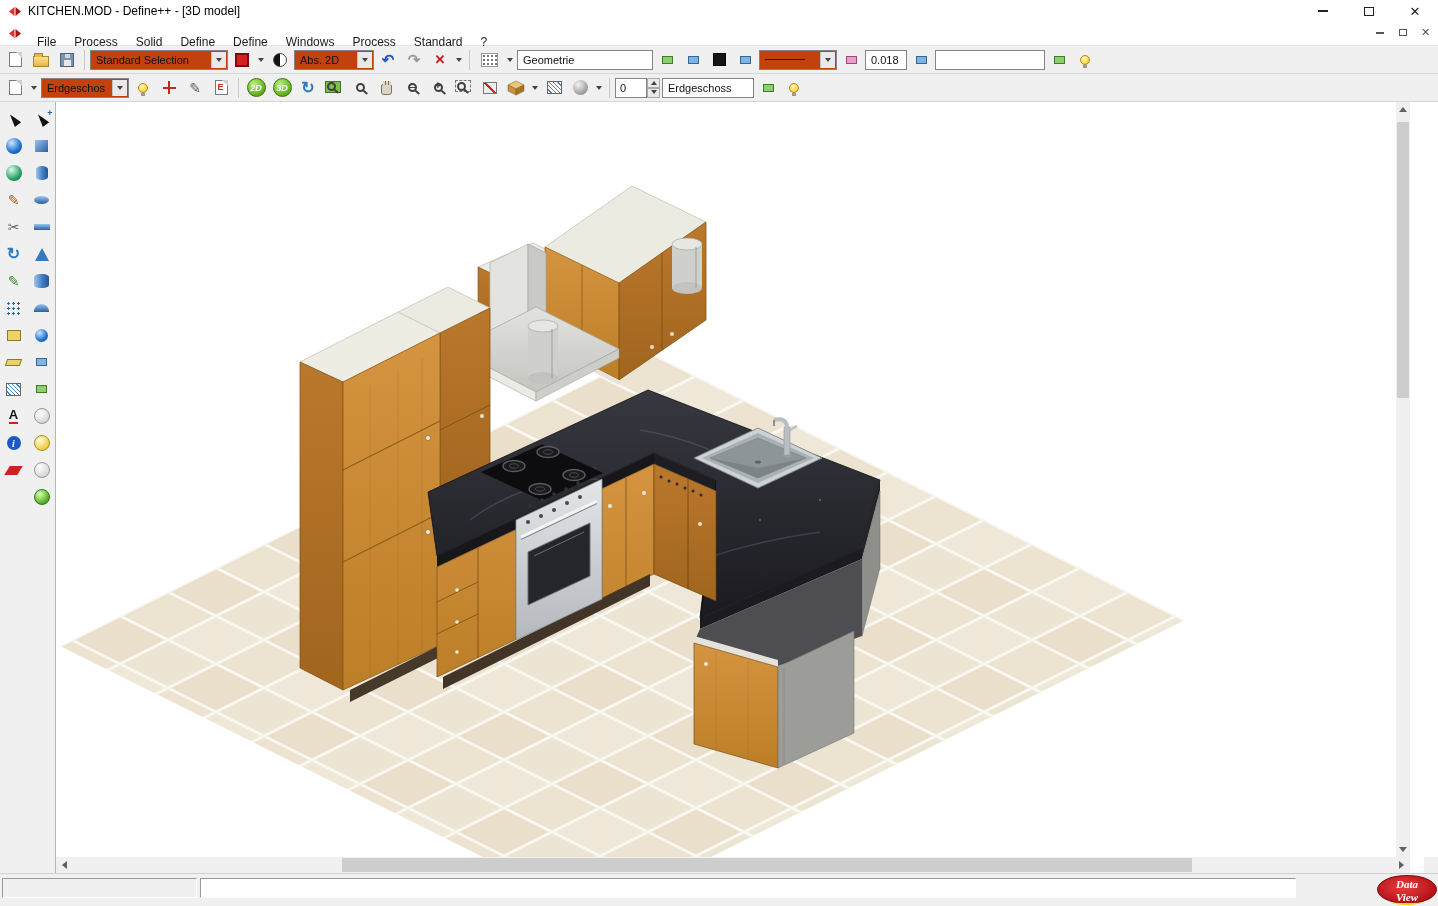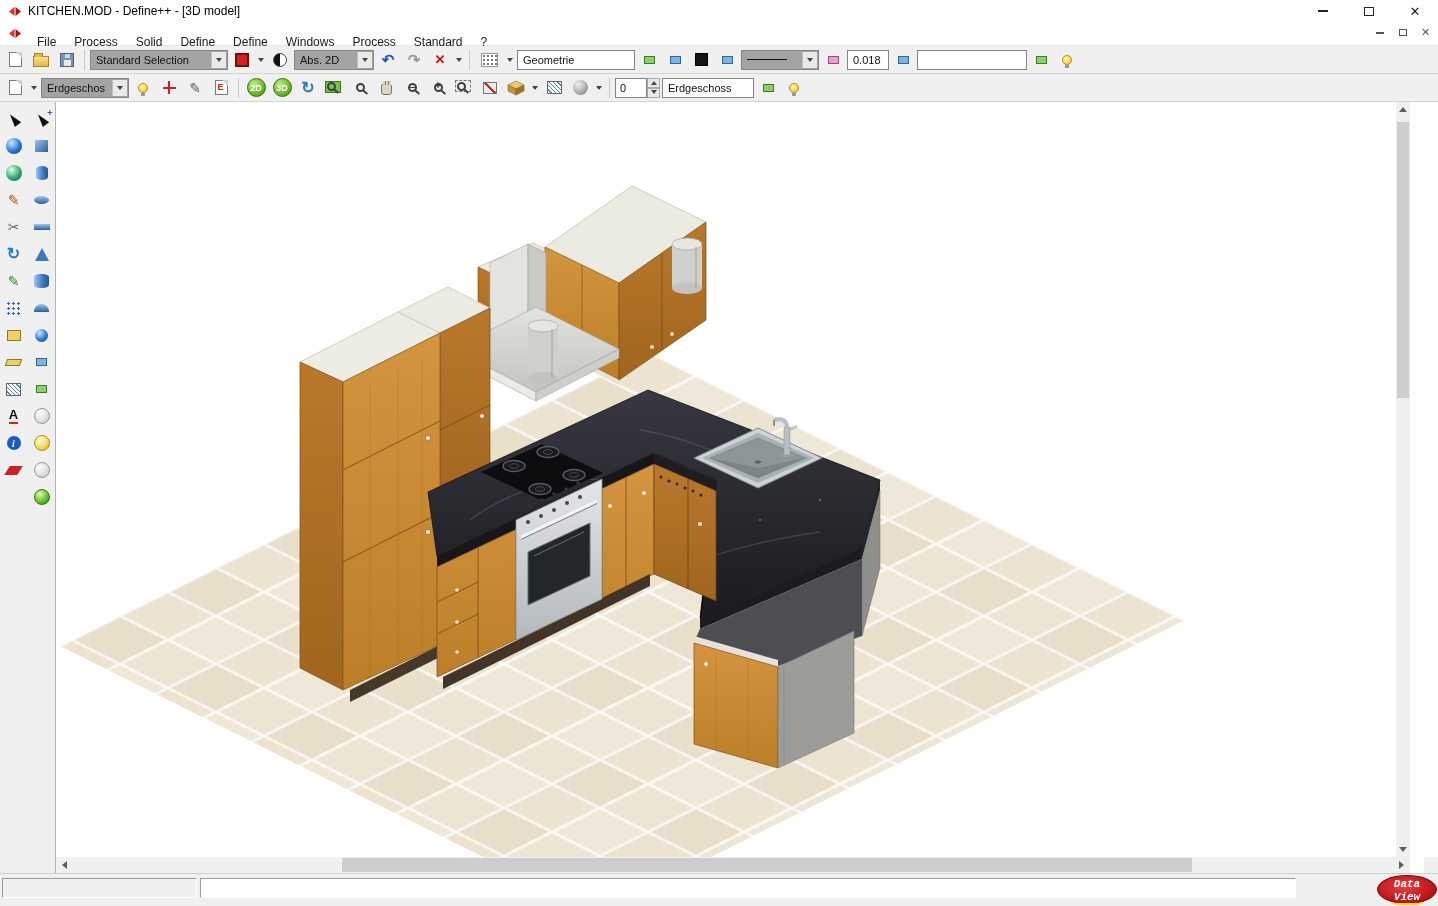--- a/index.html
+++ b/index.html
@@ -21,21 +21,21 @@
   .mdi-controls { position:absolute; right:4px; top:3px; display:flex; gap:6px; align-items:center; }
   .mdi-btn { width:17px; height:15px; display:flex; align-items:center; justify-content:center; }
   .glyph-min-s { width:8px; height:2px; background:#555; }
   .glyph-rest-s { width:8px; height:7px; border:1.2px solid #555; }
   .glyph-close-s { font-size:11px; color:#555; line-height:1; }
 
   
   .toolbar { height:28px; background:#f0f0f0; border-bottom:1px solid #d5d5d5; display:flex; align-items:center; padding:0 3px; gap:2px; }
   .tbtn { min-width:24px; height:24px; display:flex; align-items:center; justify-content:center; position:relative; flex:none; }
   .sep { width:1px; height:20px; background:#c9c9c9; margin:0 3px; flex:none; }
-  .combo { height:20px; background:#a3a3a3; border:1px solid #848484; display:flex; align-items:center; padding:0 20px 0 5px; position:relative; flex:none; font-size:11px; }
+  .combo { height:20px; background:#c2410c; border:1px solid #848484; display:flex; align-items:center; padding:0 20px 0 5px; position:relative; flex:none; font-size:11px; }
   .combo .cmb-arr { position:absolute; right:1px; top:1px; bottom:1px; width:15px; background:#e9e9e9; border-left:1px solid #c2c2c2; display:flex; align-items:center; justify-content:center; }
   .arr-dn { width:0; height:0; border:4px solid transparent; border-top:5px solid #444; margin-top:4px; }
   .arr-dn.tiny { border-width:3px; border-top-width:4px; margin-top:3px; }
   .field { height:20px; background:#fff; border:1px solid #848484; display:flex; align-items:center; padding:0 5px; flex:none; font-size:11px; }
   .dd { width:10px; height:22px; display:flex; align-items:center; justify-content:center; flex:none; }
 
   
   .page-ic { width:13px; height:15px; background:#fff; border:1px solid #7a7a7a; position:relative; }
   .page-ic::after { content:""; position:absolute; right:-1px; top:-1px; border:3px solid #d0d0d0; border-left-color:transparent; border-bottom-color:transparent; }
   .pageE-letter { position:absolute; left:2px; top:2px; font-size:9px; font-weight:bold; color:#c22; line-height:1; }
@@ -61,21 +61,21 @@
   .mag { width:9px; height:9px; border:2px solid #404040; border-radius:50%; position:relative; }
   .mag::after { content:""; position:absolute; width:6px; height:2px; background:#404040; right:-5px; bottom:-3px; transform:rotate(40deg); }
   .mag.minus::before { content:""; position:absolute; left:0px; top:1.5px; width:5px; height:1.5px; background:#404040; }
   .mag.plus::before { content:"+"; position:absolute; left:-0.5px; top:-5px; font-size:10px; font-weight:bold; color:#404040; }
   .magwrap { position:relative; width:18px; height:16px; }
   .magwrap .mag { position:absolute; left:2px; top:2px; }
   .magwrap .rect-bg { position:absolute; left:0; top:0; width:16px; height:12px; border:1px dashed #7a7a7a; }
   .magwrap .green-bg { position:absolute; left:0; top:1px; width:16px; height:12px; background:#7ac04a; border:1px solid #3a7a1a; }
   .hand-ic { width:11px; height:11px; position:relative; background:#ddd4c4; border:1px solid #7a7468; border-radius:2px 2px 3px 3px; margin-top:4px; }
   .hand-ic::before { content:""; position:absolute; top:-4px; left:1px; width:8px; height:4px; background:repeating-linear-gradient(90deg,#ddd4c4 0 2px,#7a7468 2px 3px); }
-  .badge-rnd { width:19px; height:19px; border-radius:50%; background:radial-gradient(circle at 35% 30%,#b8f07a,#5fae1f 70%,#3f7a10); color:#fff; font-size:9px; font-weight:bold; display:flex; align-items:center; justify-content:center; border:1px solid #3c720e; }
+  .badge-rnd { width:19px; height:19px; border-radius:50%; background:radial-gradient(circle at 35% 30%,#b8f07a,#5fae1f 70%,#3f7a10); color:#fff; font-size:9px; font-weight:bold; display:flex; align-items:center; justify-content:center; border:1px solid #3c720e;font-style:italic; }
   .rot-g { font-size:16px; font-weight:bold; color:#2a7ac0; line-height:1; }
   .hatch-ic { width:15px; height:13px; border:1px solid #666; background:repeating-linear-gradient(45deg,#fff 0 2px,#4a86c8 2px 3px); }
   .sphere-ic { width:15px; height:15px; border-radius:50%; background:radial-gradient(circle at 35% 30%,#f2f2f2,#9a9a9a 70%,#666); }
   .clip-ic { width:14px; height:12px; border:1px solid #777; background:linear-gradient(45deg,transparent 44%,#cc2222 44% 56%,transparent 56%), #eee; }
   .cross-ic { position:relative; width:13px; height:13px; }
   .cross-ic::before { content:""; position:absolute; left:0; top:5.5px; width:13px; height:2px; background:#cc2222; }
   .cross-ic::after { content:""; position:absolute; left:5.5px; top:0; width:2px; height:13px; background:#cc2222; }
   .pencil-g { font-size:14px; line-height:1; }
   .spinner { display:flex; flex:none; }
   .spin-val { width:32px; height:20px; background:#fff; border:1px solid #848484; display:flex; align-items:center; padding:0 4px; font-size:11px; }
@@ -125,21 +125,21 @@
   .t-up { width:0;height:0;border:4px solid transparent;border-bottom:5px solid #606060;margin-bottom:3px; }
   .t-dn { width:0;height:0;border:4px solid transparent;border-top:5px solid #606060;margin-top:3px; }
   .t-lf { width:0;height:0;border:4px solid transparent;border-right:5px solid #606060;margin-right:3px; }
   .t-rt { width:0;height:0;border:4px solid transparent;border-left:5px solid #606060;margin-left:3px; }
   .corner { position:absolute; right:0; bottom:0; width:14px; height:16px; background:#f0f0f0; }
 
   
   .statusbar { position:absolute; left:0; top:873px; width:1438px; height:33px; background:#f0f0f0; border-top:1px solid #d0d0d0; }
   .sb-panel { position:absolute; top:4px; height:20px; border:1px solid; border-color:#9a9a9a #fff #fff #9a9a9a; background:#f0f0f0; }
   .sb-field { position:absolute; top:4px; height:20px; border:1px solid; border-color:#9a9a9a #fff #fff #9a9a9a; background:#fff; }
-  .logo { position:absolute; right:1px; bottom:2px; width:60px; height:29px; background:radial-gradient(ellipse at 45% 40%,#e84040,#b40f16 75%); border-radius:50%; border:1px solid #7a0a0e; color:#fff; text-align:center; font-family:Liberation Mono, monospace; }
+  .logo { position:absolute; right:1px; bottom:2px; width:60px; height:29px; background:radial-gradient(ellipse at 45% 40%,#e84040,#b40f16 75%); border-radius:50%; border:1px solid #7a0a0e; color:#fff; text-align:center; font-family:Liberation Serif, serif; }
   .logo .l1 { font-style:italic; font-weight:bold; font-size:11px; line-height:11px; margin-top:3px; }
   .logo .l2 { font-style:italic; font-weight:bold; font-size:11px; line-height:11px; position:relative; display:inline-block; }
   .logo .l2::after { content:""; position:absolute; left:-4px; right:-4px; bottom:-2px; height:4px; border-bottom:2px solid #ffd400; border-radius:50%; }
 </style>
 </head>
 <body>
 
 <div class="titlebar">
   <span class="app-logo">
     <svg width="14" height="11">
@@ -234,21 +234,21 @@
   <div class="dd">
       <span class="arr-dn tiny"></span>
     </div>
   <div class="sep"></div>
   <div class="tbtn" style="min-width:28px">
       <span class="grid-ic"></span>
     </div>
   <div class="dd">
       <span class="arr-dn tiny"></span>
     </div>
-  <div class="field" style="width:118px">
+  <div class="field" style="width:136px">
     <span>Geometrie</span>
   </div>
   <div class="tbtn">
       <span class="lay g"></span>
     </div>
   <div class="tbtn">
       <span class="lay"></span>
     </div>
   <div class="tbtn">
       <span class="swatch-black"></span>

